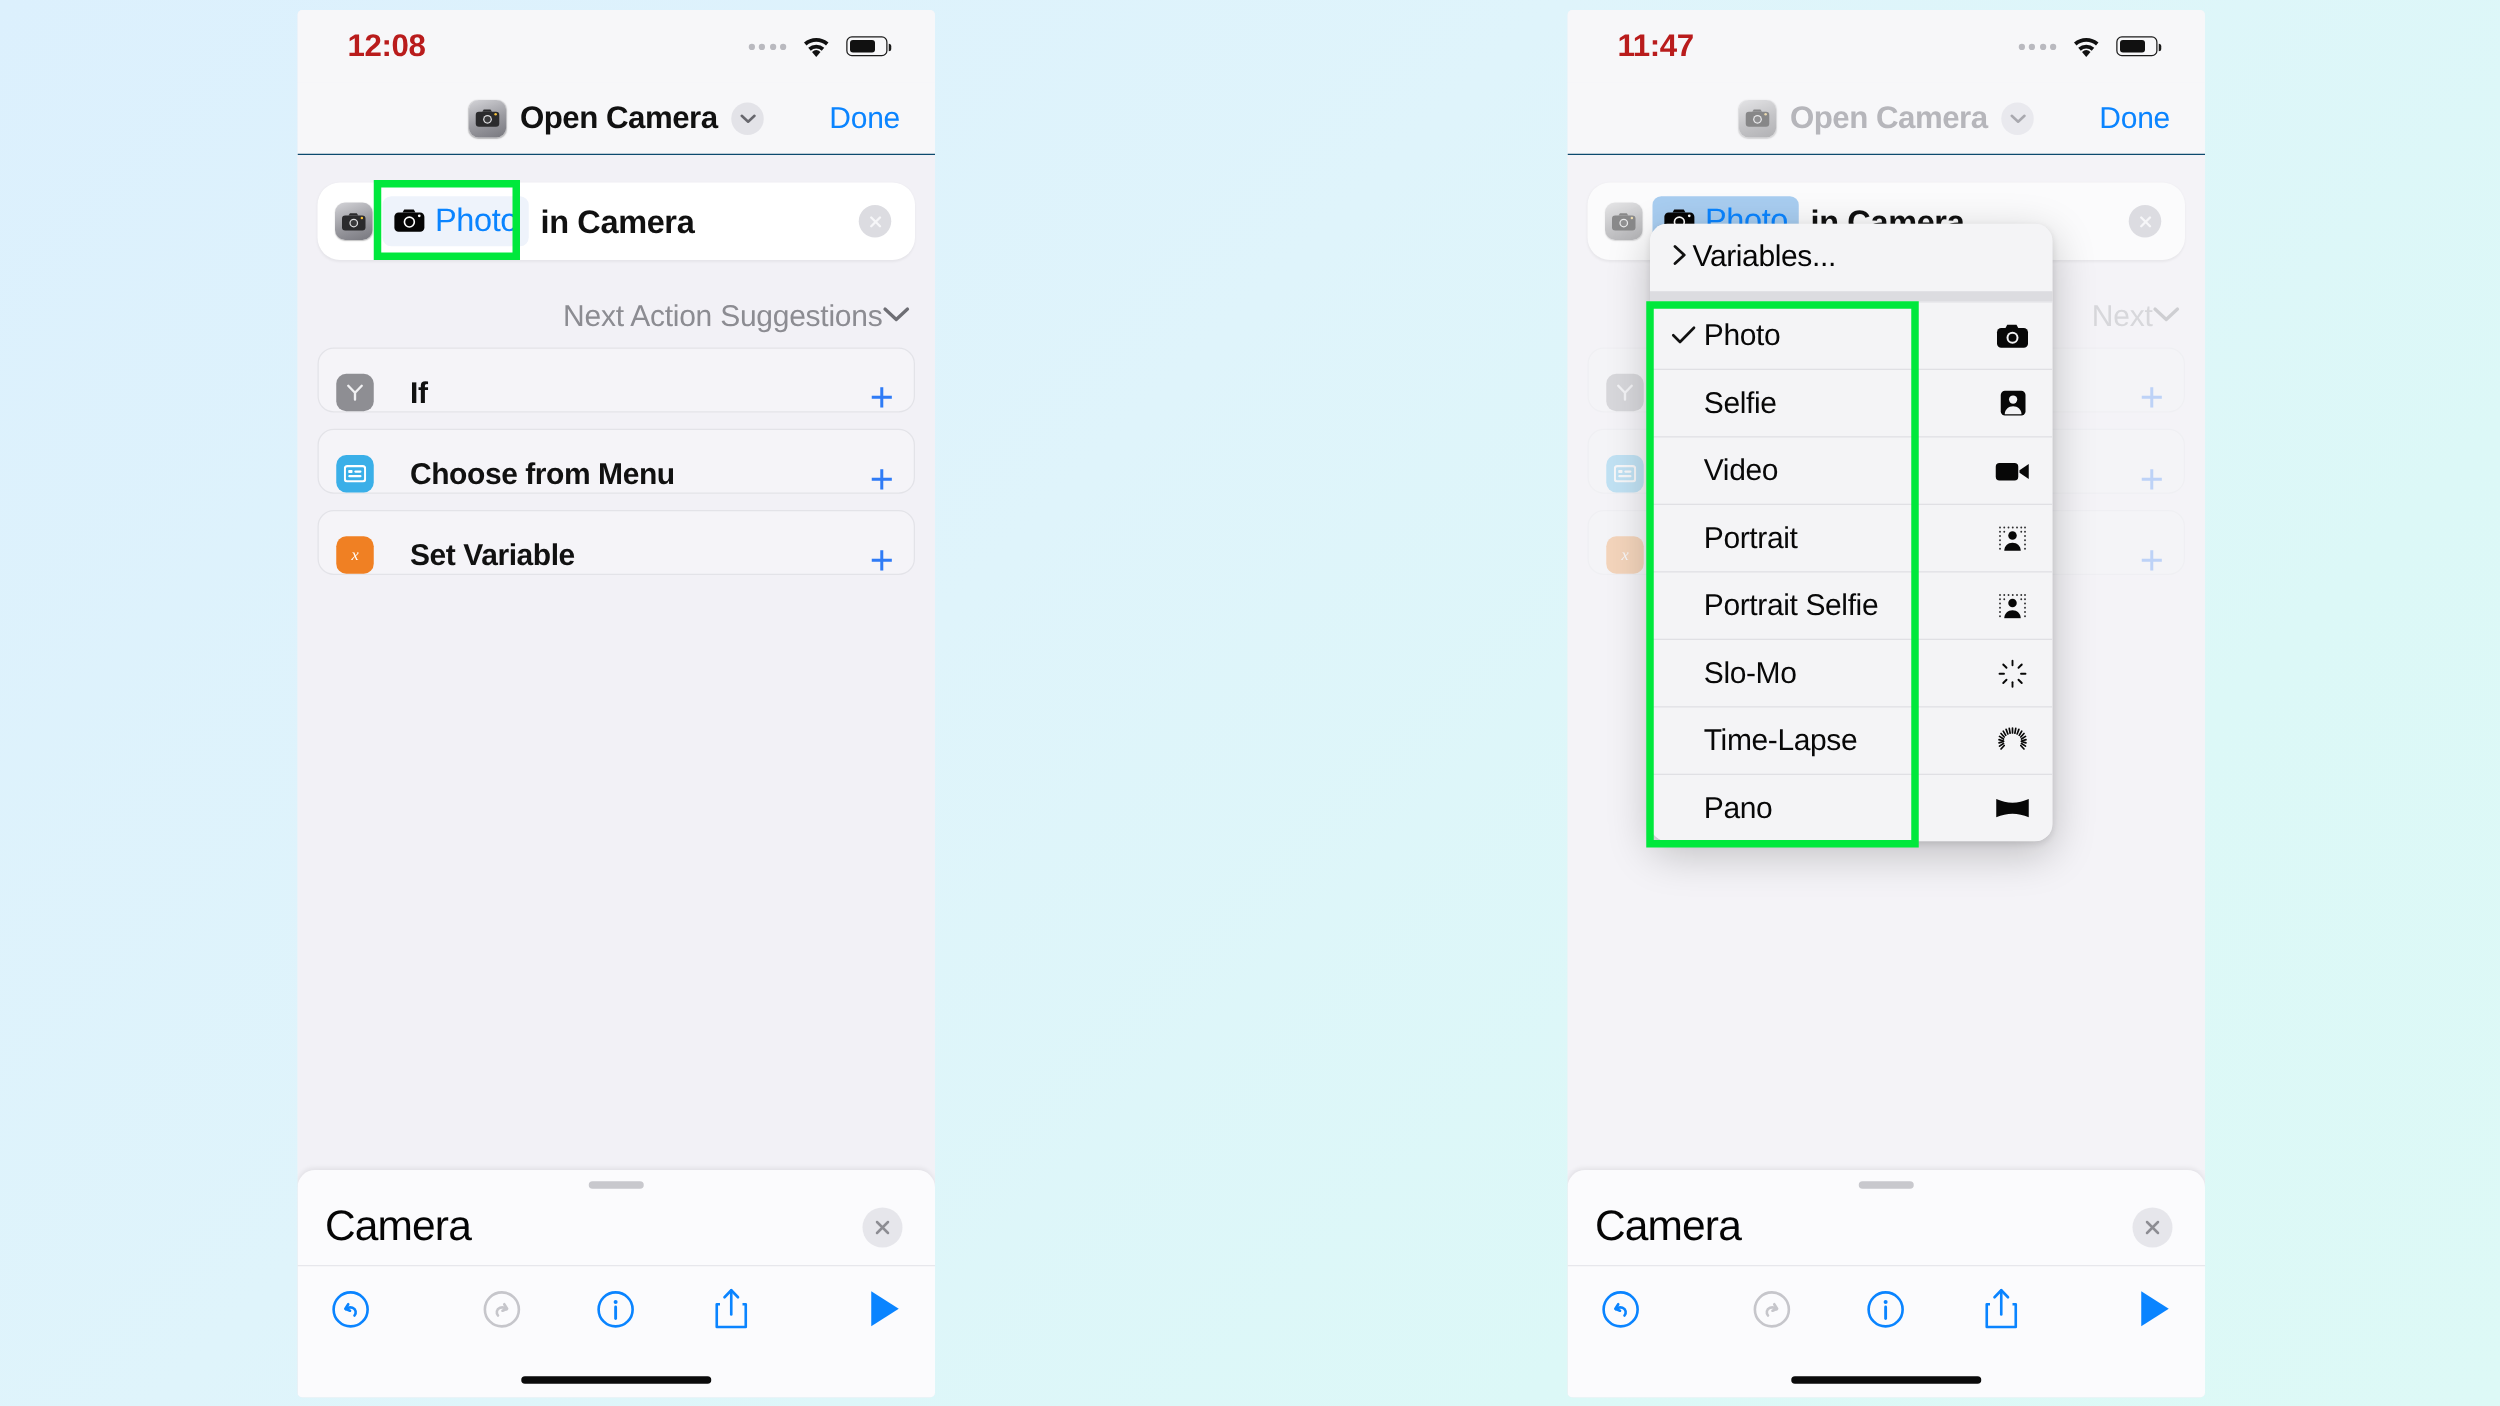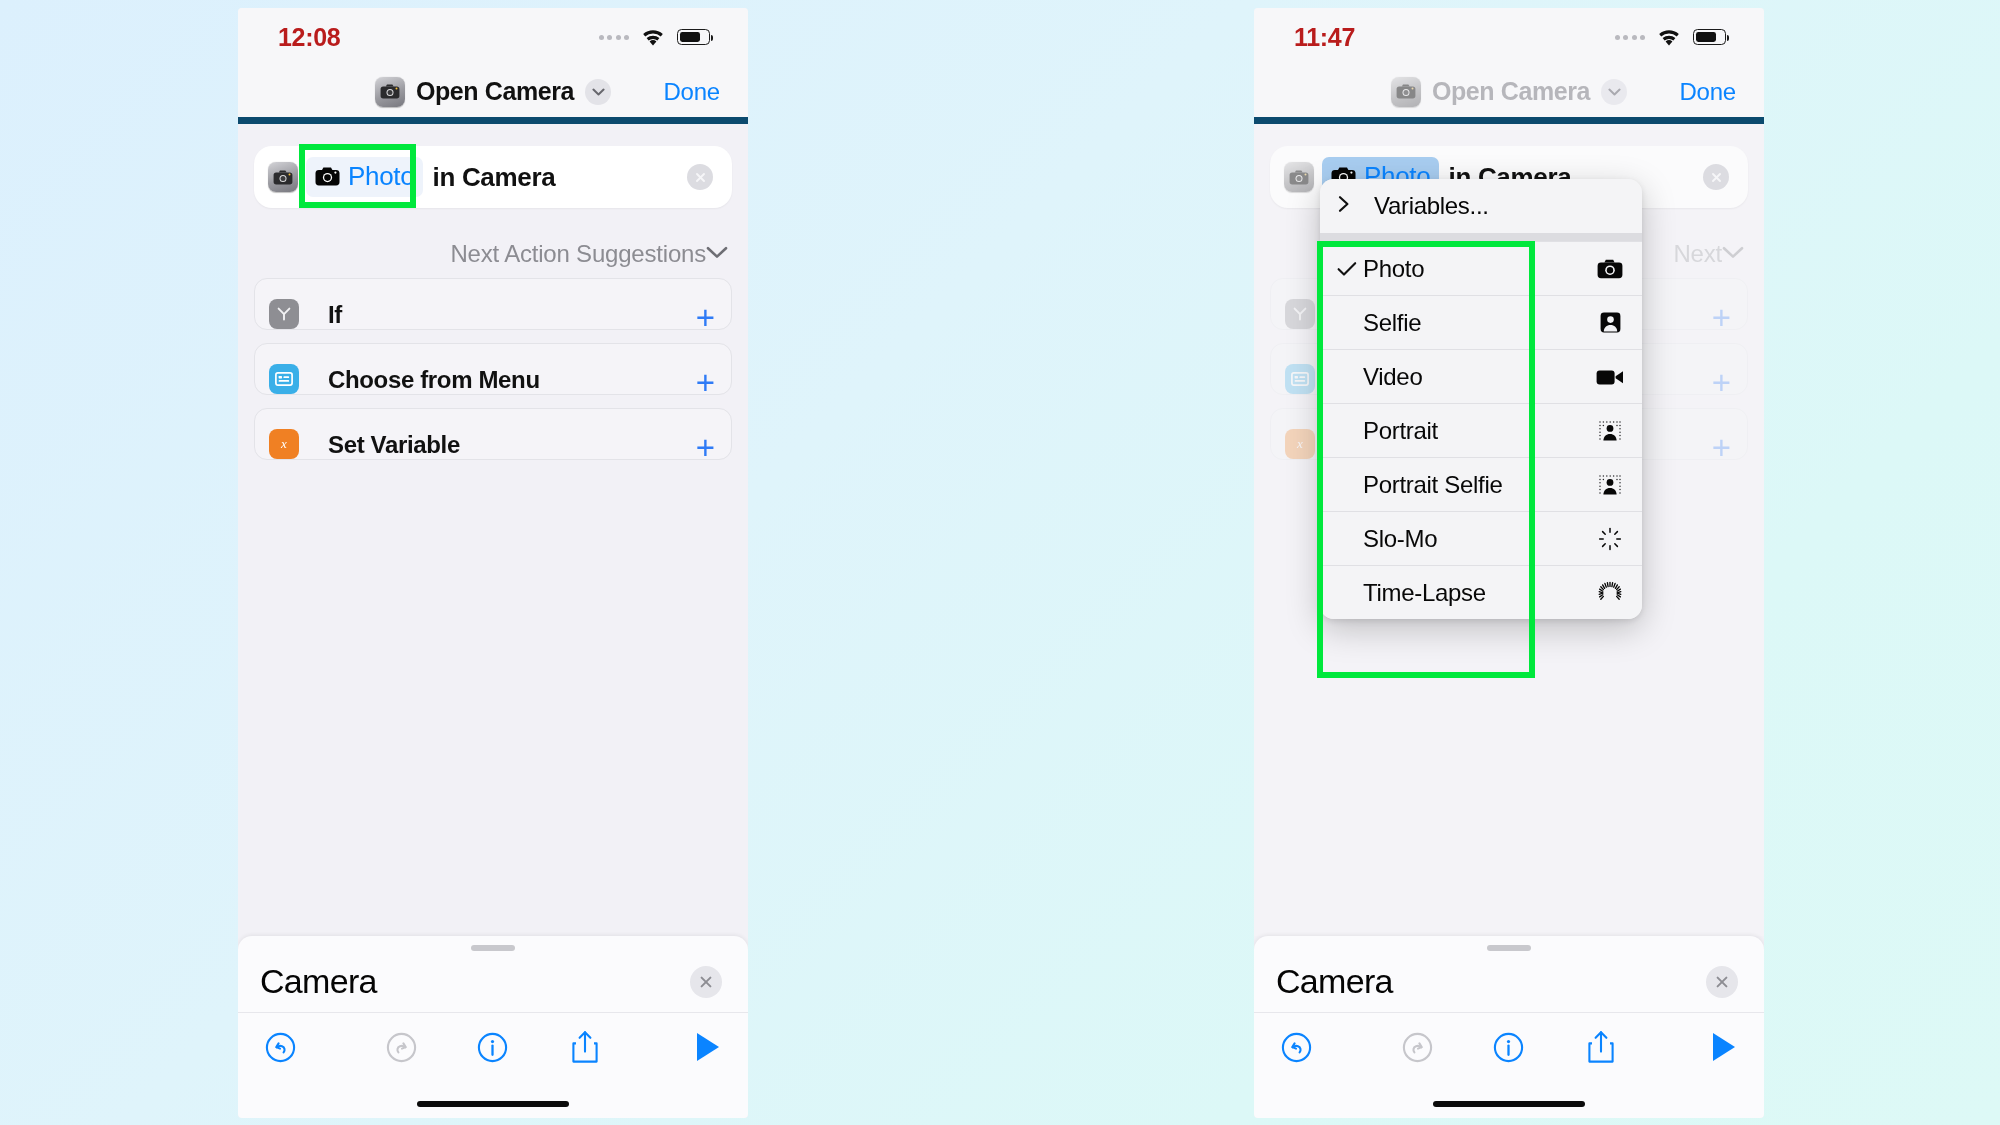--- a/index.html
+++ b/index.html
@@ -58,21 +58,21 @@
   .batt::after {
     content: ""; position: absolute; right: -4.2px; top: 4.5px;
     width: 2.4px; height: 6px; background: #1b1b1b; border-radius: 0 2px 2px 0;
   }
   .batt i { display: block; height: 100%; width: 74%; background: #111; border-radius: 2.4px; }
 
   
   .navbar {
     height: 58px;
     background: #f7f7f9;
-    border-bottom: 7px solid #0c4a6e;
+    border-bottom: 1px solid #0c4a6e;
     display: flex;
     align-items: center;
     position: relative;
     flex: none;
   }
   .nav-center {
     position: absolute;
     left: 0; right: 0;
     display: flex; align-items: center; justify-content: center;
     gap: 11px;
@@ -225,21 +225,21 @@
     width: 322px;
     background: #f2f2f4;
     border-radius: 14px;
     box-shadow: 0 10px 34px rgba(0,0,0,.22), 0 2px 6px rgba(0,0,0,.10);
     overflow: hidden;
     z-index: 30;
   }
   .menu-top {
     height: 54px;
     display: flex; align-items: center;
-    padding-left: 18px; gap: 24px;
+    padding-left: 18px; gap: 4px;
     background: #f4f4f6;
   }
   .menu-top-label { font-size: 24px; color: #060606; letter-spacing: -0.3px; }
   .menu-sep { height: 8px; background: #dcdce0; }
   .menu-item {
     height: 54px;
     display: flex; align-items: center;
     padding: 0 17px 0 17px;
     background: #f4f4f6;
     border-top: 1px solid #e0e0e4;
@@ -702,20 +702,29 @@
                 <path d="M1.6 15.9l3.2-2.1"></path>
                 <path d="M2.8 18.2l2.6-2.8"></path>
               <path d="M22.8 13.3l-3.6-1.1"></path>
                 <path d="M22.4 15.9l-3.2-2.1"></path>
                 <path d="M21.2 18.2l-2.6-2.8"></path>
             </g>
           </svg>
         </span>
       </div>
 
+      <div class="menu-item">
+        <span class="mi-check"></span>
+        <span class="mi-label">Pano</span>
+        <span class="mi-icon">
+          <svg width="28" height="17" viewBox="0 0 28 17">
+            <path d="M1 1.2c4.4 2 8.6 2.9 13 2.9s8.6-.9 13-2.9v14.6c-4.4-2-8.6-2.9-13-2.9s-8.6.9-13 2.9z" fill="#070707"></path>
+          </svg>
+        </span>
+      </div>
     </div>
 
     <div class="hl" style="left:63px; top:117px; width:218px; height:437px;"></div>
 
   </div>
 
   <div class="sheet">
     <div class="grabber"></div>
     <div class="sheet-head">
       <span class="sheet-title">Camera</span>

